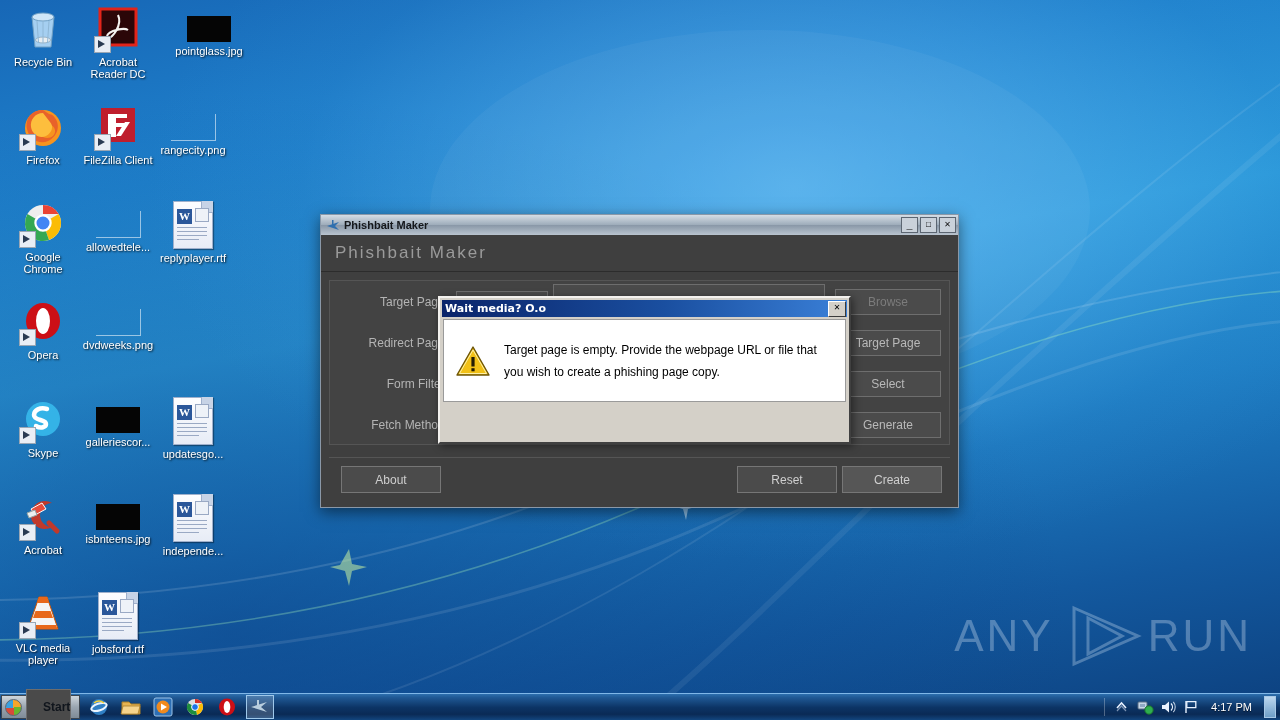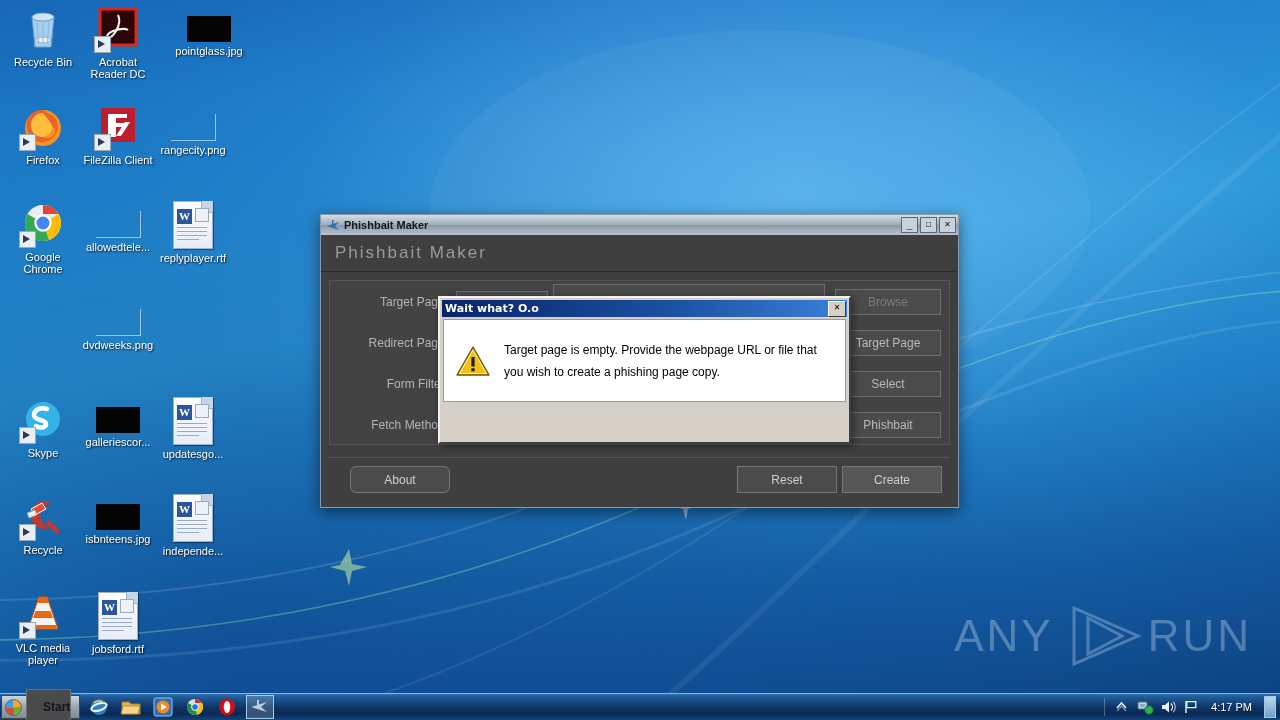--- a/index.html
+++ b/index.html
@@ -188,20 +188,27 @@
           <div class="fold"></div>
         <div class="w">W</div>
         <div class="blk"></div>
           <div class="ln" style="top:25px;width:30px;"></div>
           <div class="ln" style="top:29px;width:30px;"></div>
           <div class="ln" style="top:33px;width:30px;"></div>
           <div class="ln" style="top:37px;width:22px;"></div>
         </div>
       <span class="lbl">replyplayer.rtf</span>
     </div>
+    <div class="dicon" style="left: 5px; top: 298px;">
+      <div class="glyph"><svg width="48" height="48" viewBox="0 0 48 48">
+          <ellipse cx="24" cy="23" rx="17" ry="18" fill="#cc0f16"></ellipse>
+          <ellipse cx="24" cy="23" rx="7" ry="13" fill="#fff"></ellipse>
+        </svg><div class="shortcut"></div></div>
+      <span class="lbl">Opera</span>
+    </div>
     <div class="dicon" style="left: 80px; top: 298px;">
       <div class="thumb-empty"></div>
       <span class="lbl">dvdweeks.png</span>
     </div>
     <div class="dicon" style="left: 5px; top: 396px;">
       <div class="glyph"><svg width="48" height="48" viewBox="0 0 48 48">
           <circle cx="24" cy="23" r="17" fill="#38bdef" opacity=".85"></circle>
           <path d="M28 13 c-7 -2 -13 1 -13 6 c0 6 12 4 12 9 c0 3 -5 5 -10 2" fill="none" stroke="#fff" stroke-width="4.5" stroke-linecap="round"></path>
         </svg><div class="shortcut"></div></div>
       <span class="lbl">Skype</span>
@@ -222,21 +229,21 @@
         </div>
       <span class="lbl">updatesgo...</span>
     </div>
     <div class="dicon" style="left: 5px; top: 493px;">
       <div class="glyph"><svg width="48" height="48" viewBox="0 0 48 48">
           <path d="M33 10 a14 14 0 1 0 0 24 a11 11 0 1 1 0 -24 z" fill="#c0392b"></path>
           <path d="M12 16 l11 -6 l4 6 l-11 6 z" fill="#e74c3c" stroke="#fff" stroke-width="1"></path>
           <path d="M8 20 l8 -3 l2 5 l-8 3 z" fill="#ecf0f1" stroke="#95a5a6"></path>
           <path d="M30 30 l8 8" stroke="#c0392b" stroke-width="5" stroke-linecap="round"></path>
         </svg><div class="shortcut"></div></div>
-      <span class="lbl">Recycle</span>
+      <span class="lbl">Acrobat</span>
     </div>
     <div class="dicon" style="left: 80px; top: 493px;">
       <div class="thumb-black"></div>
       <span class="lbl">isbnteens.jpg</span>
     </div>
     <div class="dicon" style="left: 155px; top: 493px;">
       <div class="docicon">
           <div class="fold"></div>
         <div class="w">W</div>
         <div class="blk"></div>
@@ -316,36 +323,36 @@
         <div class="combo" style="width:92px;">S</div>
         <div class="txt" style="margin-left:5px;margin-right:124px;"></div>
       </div>
       <div class="sidebtn" style="top:90px;">Select</div>
 
       <div class="row" style="top:129px;">
         <div class="lab">Fetch Method:</div>
         <div class="combo" style="width:92px;"></div>
         <div class="txt" style="margin-left:5px;margin-right:124px;"></div>
       </div>
-      <div class="sidebtn" style="top:131px;">Phishbait</div>
+      <div class="sidebtn" style="top:131px;">Generate</div>
 
     </div>
 
     <div id="footer">
-      <div class="fbtn" style="left:21px;border-radius:6px;">About</div>
+      <div class="fbtn" style="left:12px;">About</div>
       <div class="fbtn" style="right:113px;">Reset</div>
       <div class="fbtn hl" style="right:8px;">Create</div>
     </div>
 
   </div>
 </div>
 
 <div id="dlg">
   <div id="dlg-title">
-    <div class="t">Wait what? O.o</div>
+    <div class="t">Wait media? O.o</div>
     <div id="dlg-close">✕</div>
   </div>
   <div id="dlg-content">
     <svg id="warn-icon" viewBox="0 0 34 32">
       <path d="M17 2 L33 30 L1 30 Z" fill="#f2c117" stroke="#6d5508" stroke-width="1.4" stroke-linejoin="round"></path>
       <path d="M17 5 L30.5 28.5 L3.5 28.5 Z" fill="none" stroke="#fdf0a8" stroke-width="1"></path>
       <rect x="15.4" y="12" width="3.2" height="9.5" fill="#231c04"></rect>
       <rect x="15.4" y="23.2" width="3.2" height="3.1" fill="#231c04"></rect>
     </svg>
     <div id="dlg-msg">Target page is empty. Provide the webpage URL or file that you wish to create a phishing page copy.</div>

